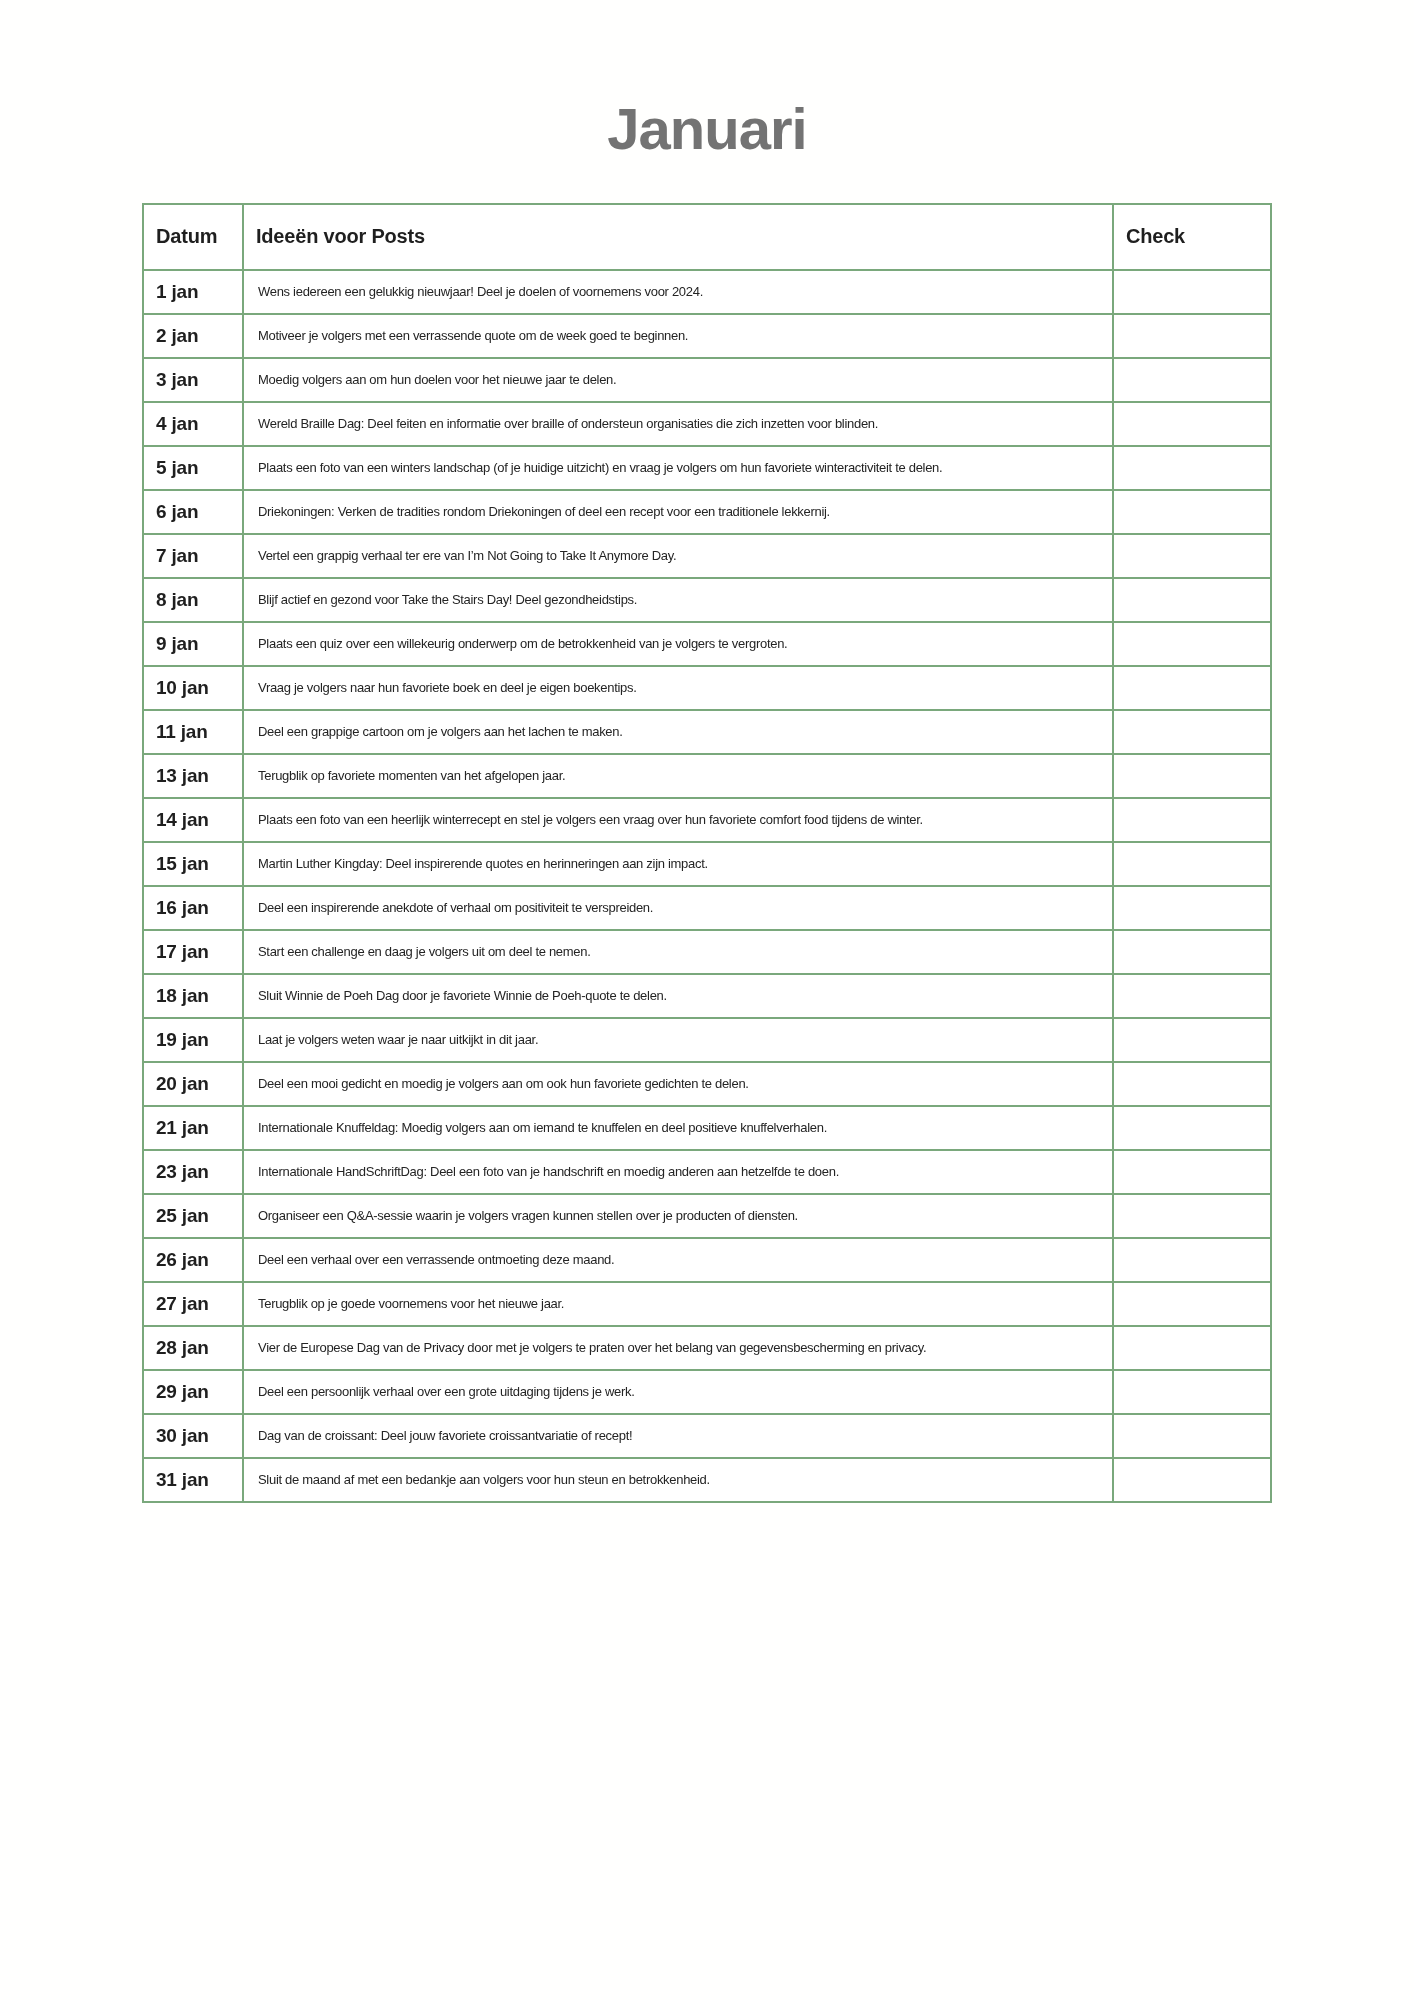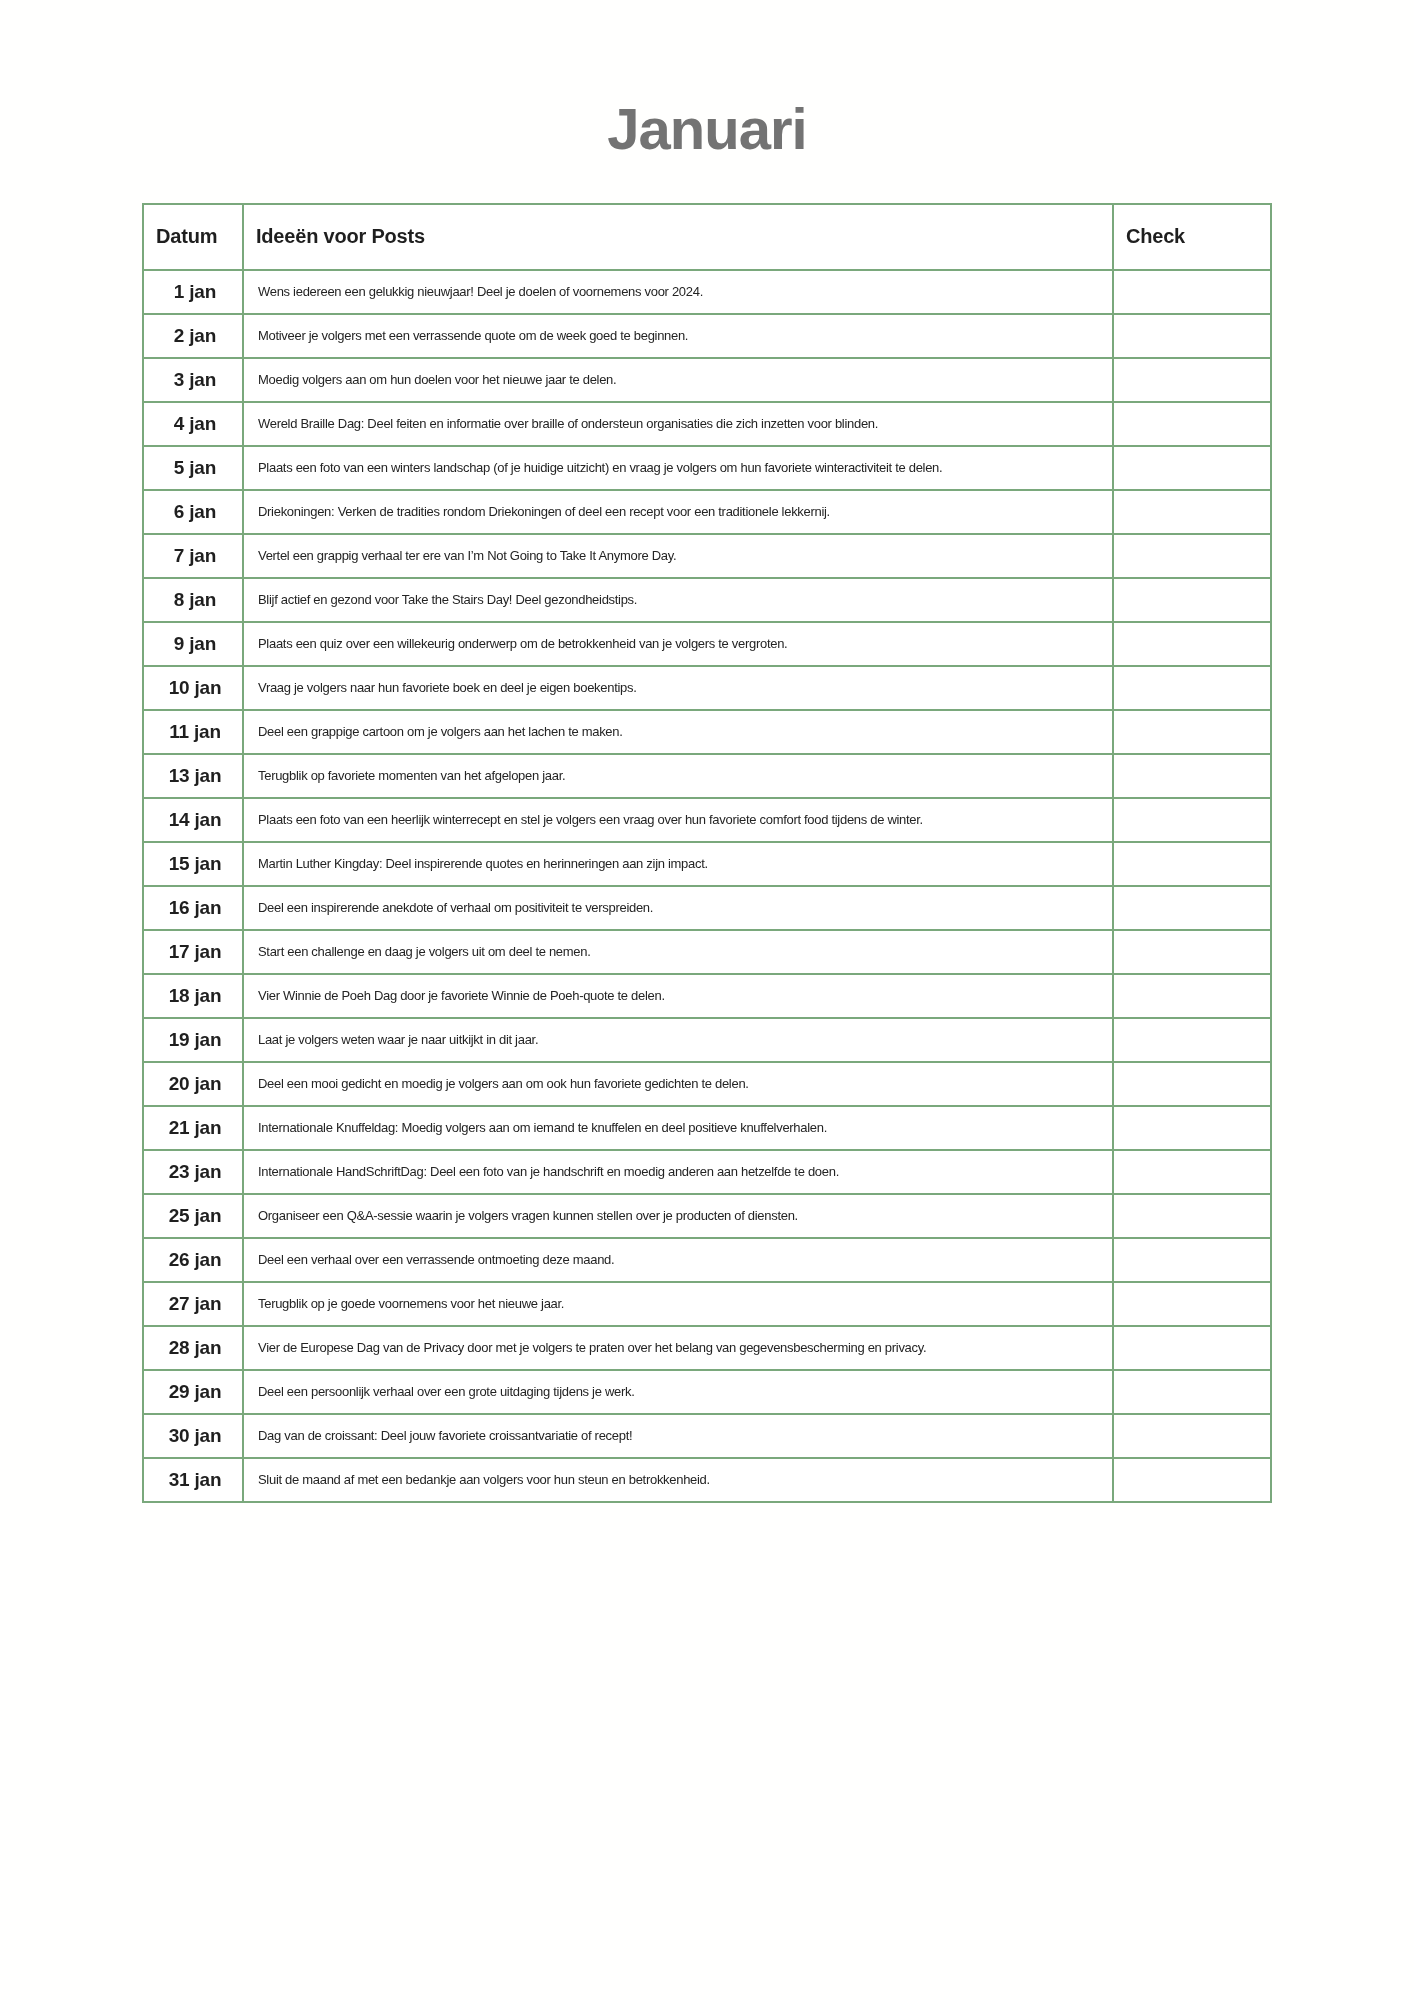--- a/index.html
+++ b/index.html
@@ -46,21 +46,20 @@
     font-size: 20px;
     font-weight: bold;
     padding: 19px 12px;
     letter-spacing: -0.2px;
   }
   td.date {
     font-size: 19px;
     font-weight: bold;
     padding: 8px 8px 8px 12px;
     letter-spacing: -0.2px;
-    text-align: center;
   }
   td.idea {
     font-size: 13px;
     line-height: 1.55;
     padding: 8px 18px 8px 14px;
     letter-spacing: -0.3px;
     color: #242424;
   }
   td.check {
     padding: 8px 10px;
@@ -178,21 +177,21 @@
     </tr>
 
     <tr>
       <td class="date">17 jan</td>
       <td class="idea">Start een challenge en daag je volgers uit om deel te nemen.</td>
       <td class="check"></td>
     </tr>
 
     <tr>
       <td class="date">18 jan</td>
-      <td class="idea">Vier Winnie de Poeh Dag door je favoriete Winnie de Poeh-quote te delen.</td>
+      <td class="idea">Sluit Winnie de Poeh Dag door je favoriete Winnie de Poeh-quote te delen.</td>
       <td class="check"></td>
     </tr>
 
     <tr>
       <td class="date">19 jan</td>
       <td class="idea">Laat je volgers weten waar je naar uitkijkt in dit jaar.</td>
       <td class="check"></td>
     </tr>
 
     <tr>

